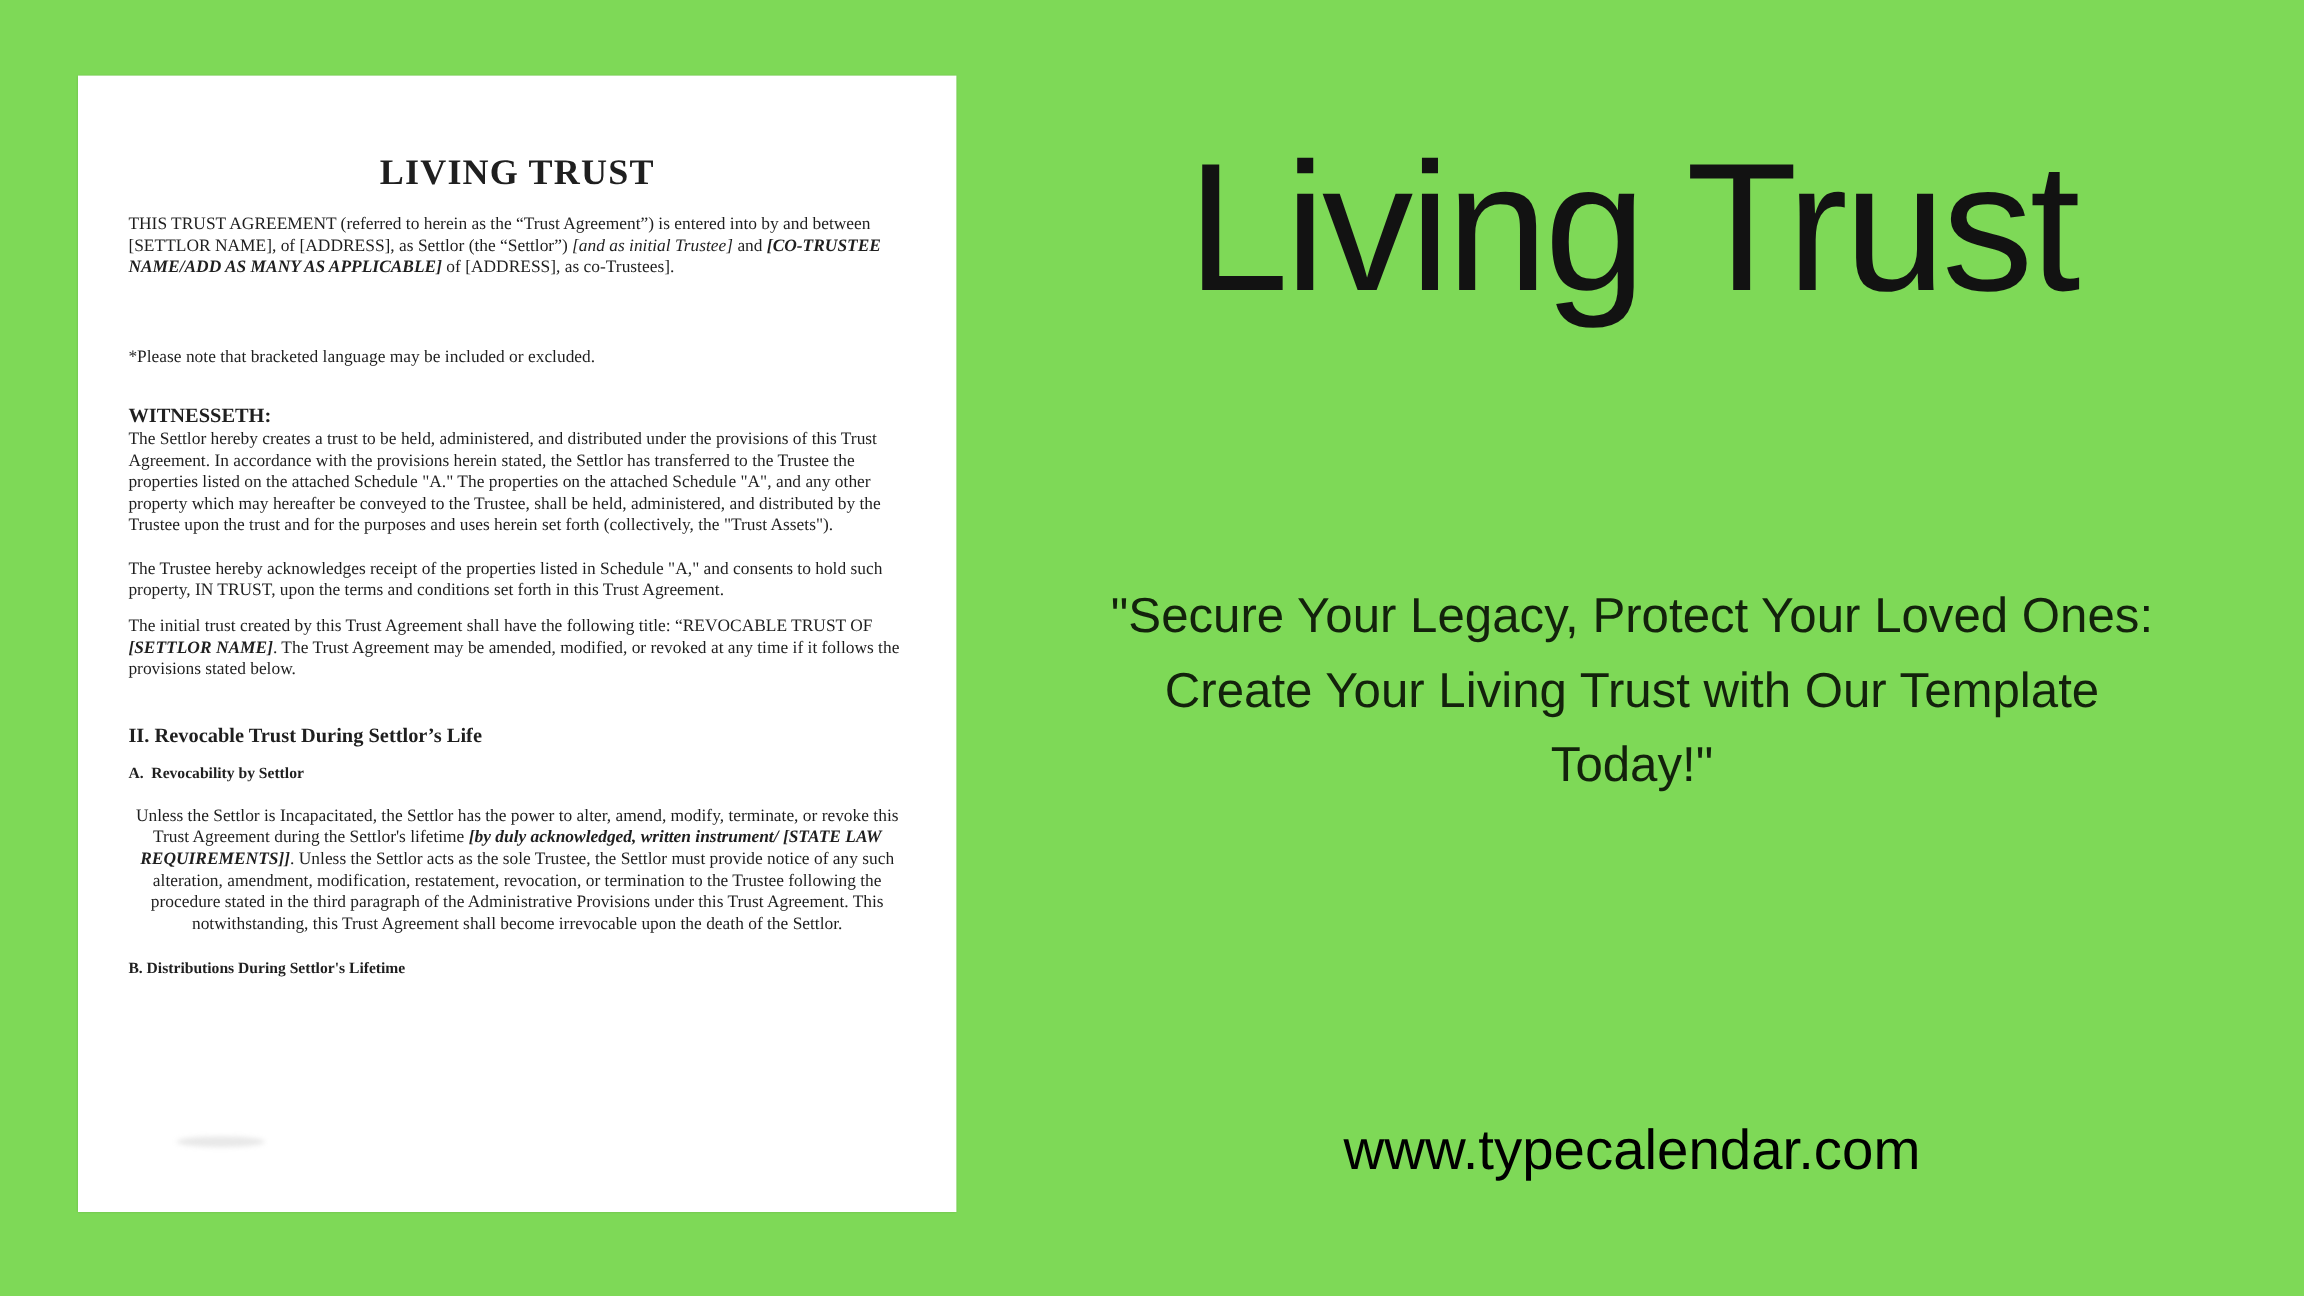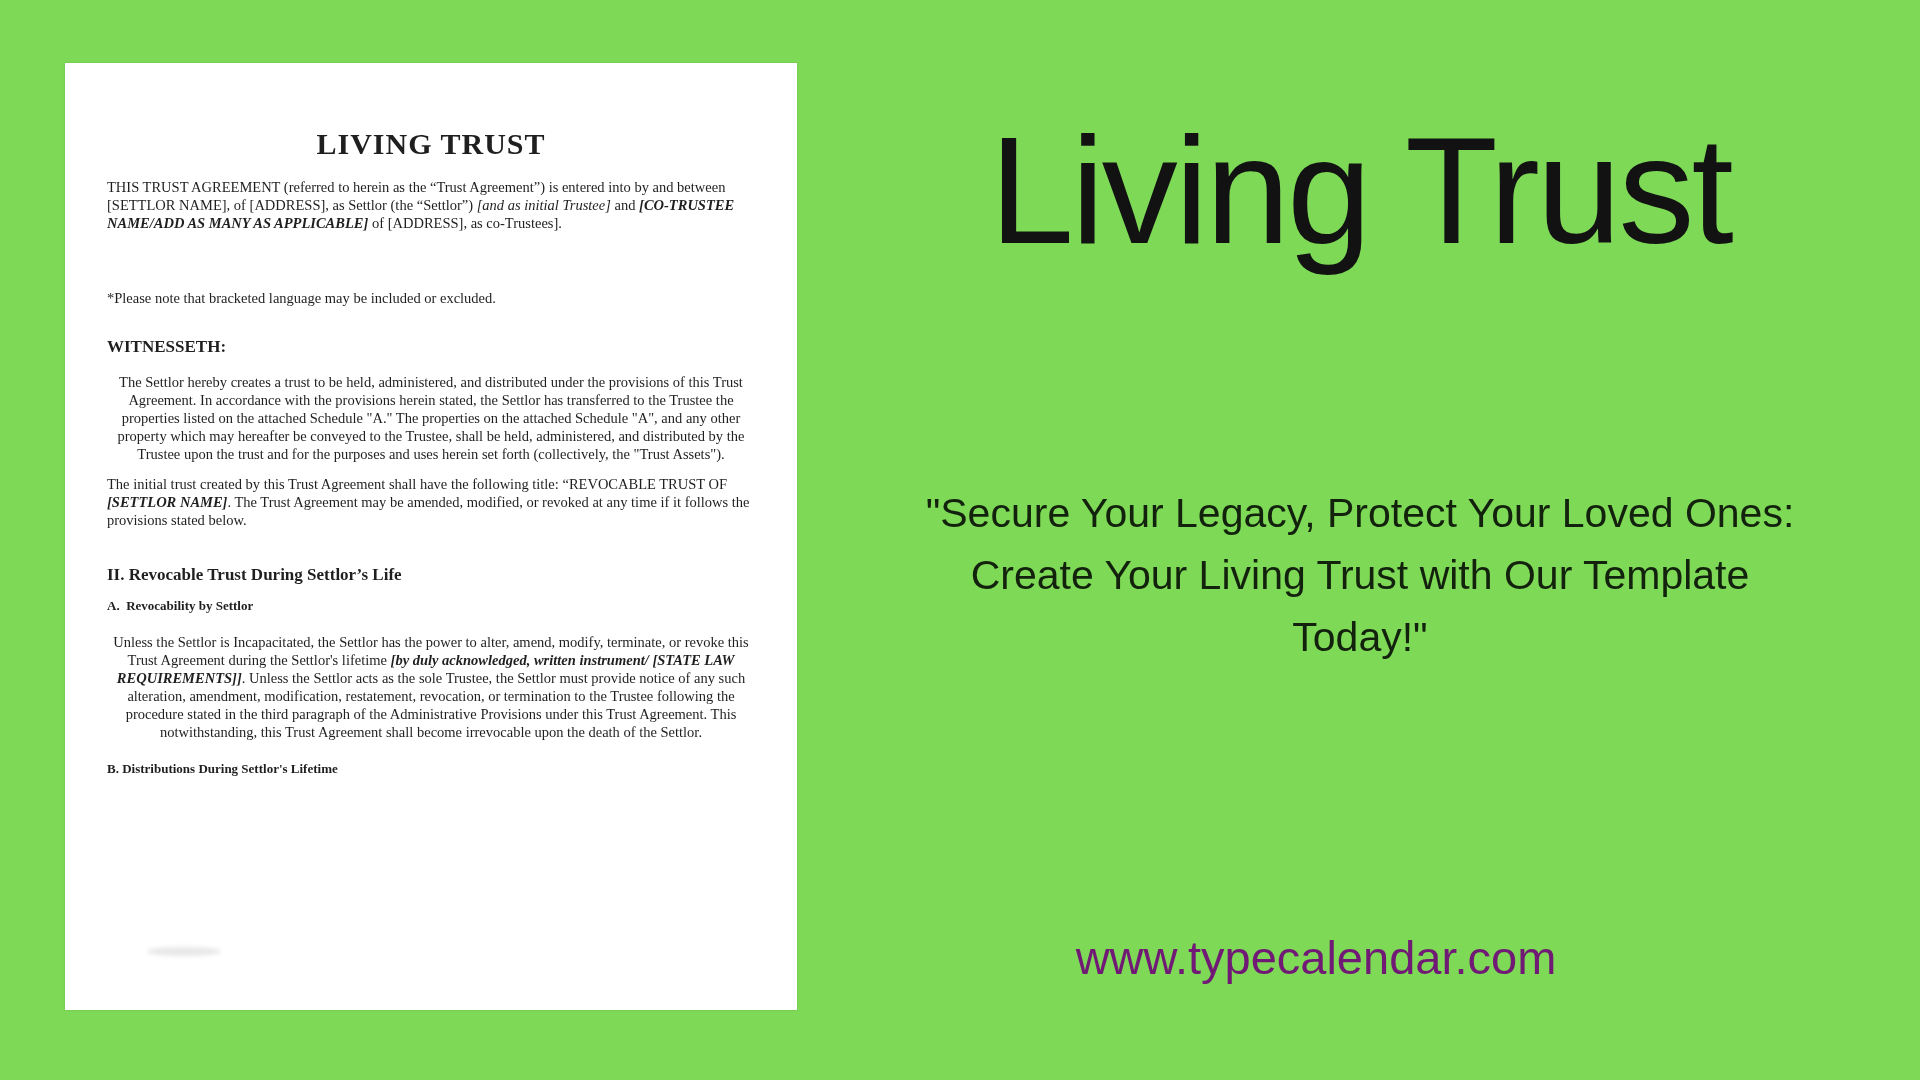--- a/index.html
+++ b/index.html
@@ -26,21 +26,21 @@
     margin:66px 0 0 0;
     font-size:30px;line-height:30px;
     font-weight:700;text-align:center;letter-spacing:1px;
   }
   .body-text{
     margin:0;font-size:14.5px;line-height:18px;white-space:pre-wrap;
   }
   .note{margin-top:57px;}
   .p-agreement{margin-top:19px;}
   .h1-doc{margin:30px 0 0 0;font-size:17px;line-height:20px;font-weight:700;white-space:pre-wrap;}
-  .p-w1{margin-top:16px;text-align:center;}
+  .p-w1{}
   .p-w2{margin-top:18px;}
   .h-s1{margin-top:34px;}
   .p-s1{margin-top:12px;}
   .h-s2{margin-top:36px;}
   .h-sub{margin:12px 0 0 0;font-size:13px;line-height:18px;font-weight:700;white-space:pre-wrap;}
   .p-s2a{margin-top:18px;text-align:center;}
   .h-s2b{margin-top:19px;}
   .it{font-style:italic;}
   .bi{font-style:italic;font-weight:700;}
   .smudge{
@@ -59,42 +59,43 @@
     color:#121212;
     font-weight:400;
   }
   .poster-tagline{
     position:absolute;left:830px;top:482px;width:1060px;
     text-align:center;
     font-size:41px;line-height:62px;
     color:#13220c;
   }
   .poster-website{
-    position:absolute;left:766px;top:932px;width:1100px;
+    position:absolute;left:810px;top:932px;width:1100px;
     text-align:center;
     font-size:47px;line-height:52px;
-    color:#701a75;
+    color:#000000;
   }
 </style>
 </head>
 <body>
 
 <div class="canvas">
 
   <div class="document">
     <h1 class="doc-title">LIVING TRUST</h1>
 
     <p class="body-text p-agreement"><span>THIS TRUST AGREEMENT (referred to herein as the “Trust Agreement”) is entered into by and between [SETTLOR NAME], of [ADDRESS], as Settlor (the “Settlor”) </span><span class="it">[and as initial Trustee]</span><span> and </span><span class="bi">[CO-TRUSTEE NAME/ADD AS MANY AS APPLICABLE]</span><span> of [ADDRESS], as co-Trustees].</span></p>
 
     <p class="body-text note">*Please note that bracketed language may be included or excluded.</p>
 
     <h2 class="h1-doc">WITNESSETH:</h2>
 
     <p class="body-text p-w1">The Settlor hereby creates a trust to be held, administered, and distributed under the provisions of this Trust Agreement. In accordance with the provisions herein stated, the Settlor has transferred to the Trustee the properties listed on the attached Schedule "A." The properties on the attached Schedule "A", and any other property which may hereafter be conveyed to the Trustee, shall be held, administered, and distributed by the Trustee upon the trust and for the purposes and uses herein set forth (collectively, the "Trust Assets").</p>
 
+    <p class="body-text p-w2">The Trustee hereby acknowledges receipt of the properties listed in Schedule "A," and consents to hold such property, IN TRUST, upon the terms and conditions set forth in this Trust Agreement.</p>
 
 
     <p class="body-text p-s1"><span>The initial trust created by this Trust Agreement shall have the following title: “REVOCABLE TRUST OF </span><span class="bi">[SETTLOR NAME]</span><span>. The Trust Agreement may be amended, modified, or revoked at any time if it follows the provisions stated below.</span></p>
 
     <h2 class="h1-doc h-s2">II. Revocable Trust During Settlor’s Life</h2>
 
     <h3 class="h-sub">A.  Revocability by Settlor</h3>
 
     <p class="body-text p-s2a"><span>Unless the Settlor is Incapacitated, the Settlor has the power to alter, amend, modify, terminate, or revoke this Trust Agreement during the Settlor's lifetime </span><span class="bi">[by duly acknowledged, written instrument/ [STATE LAW REQUIREMENTS]]</span><span>. Unless the Settlor acts as the sole Trustee, the Settlor must provide notice of any such alteration, amendment, modification, restatement, revocation, or termination to the Trustee following the procedure stated in the third paragraph of the Administrative Provisions under this Trust Agreement. This notwithstanding, this Trust Agreement shall become irrevocable upon the death of the Settlor.</span></p>
 

